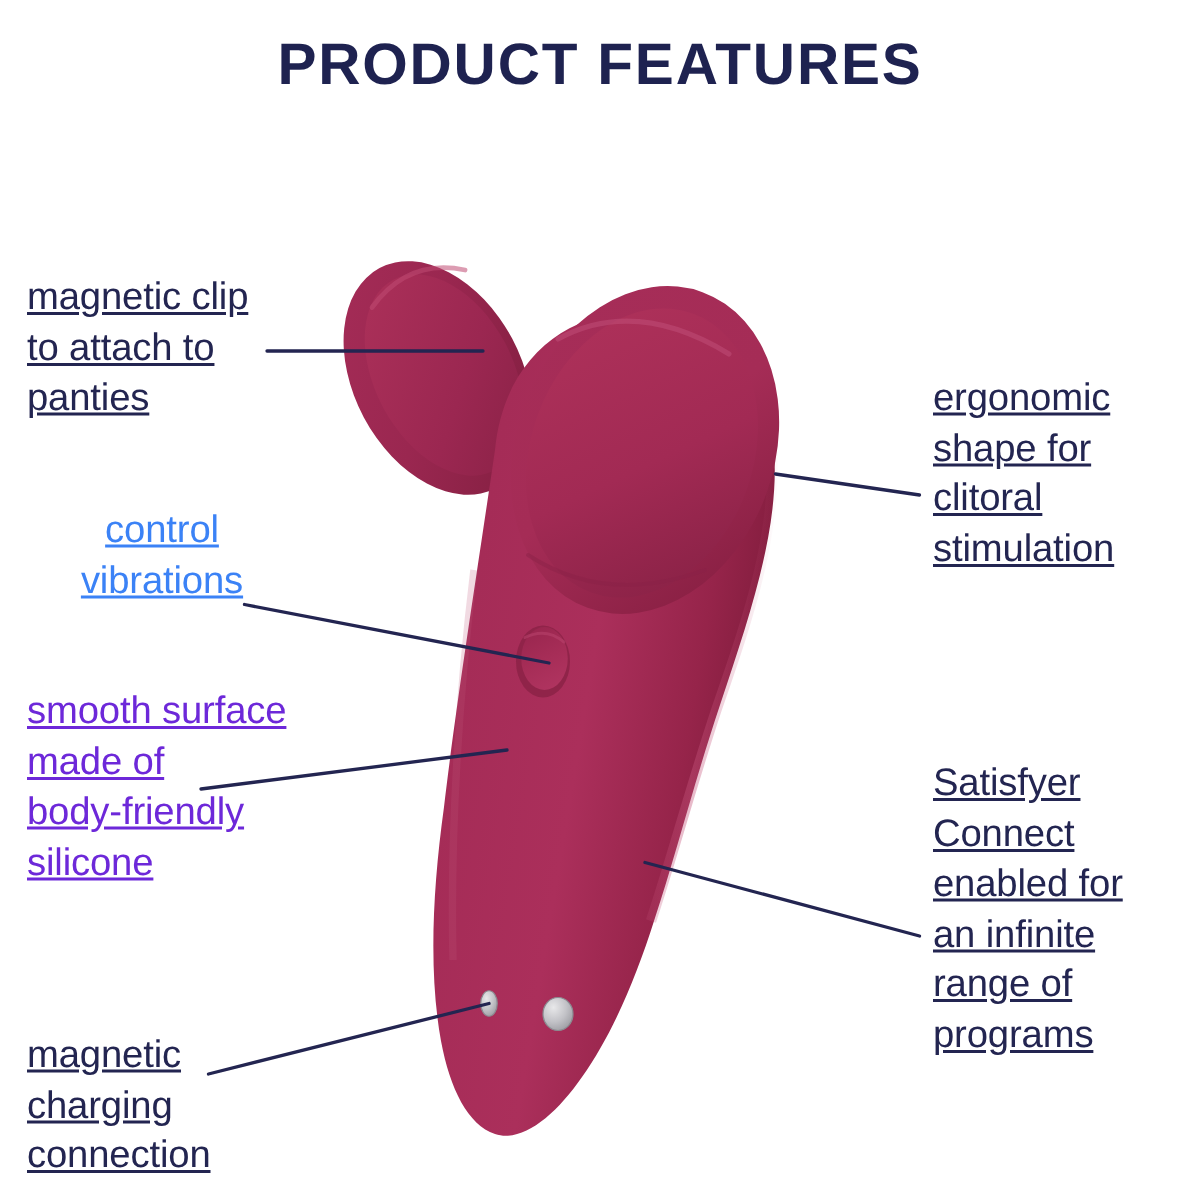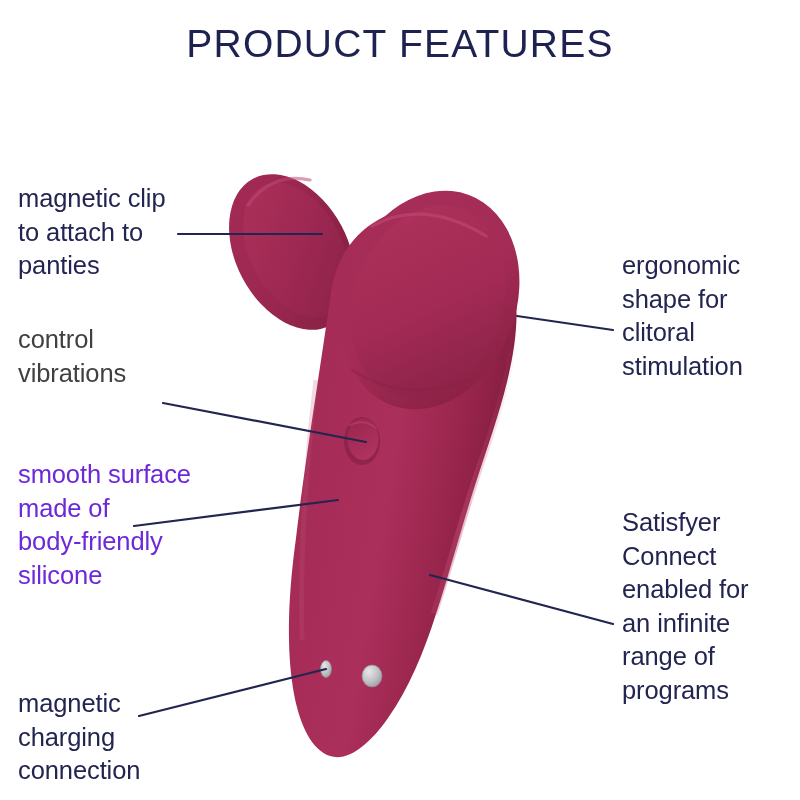--- a/index.html
+++ b/index.html
@@ -16,34 +16,35 @@
     font-family: "Liberation Sans", sans-serif;
   }
   #page-title {
     position: absolute;
     top: 22px;
     left: 0;
     width: 800px;
     text-align: center;
     font-family: "Liberation Sans", sans-serif;
     font-size: 39px;
-    font-weight: normal;
+    font-weight: bold;
     letter-spacing: 1.2px;
     color: #1e2250;
     white-space: nowrap;
   }
   .callout {
     position: absolute;
     color: #232551;
     font-family: "Liberation Sans", sans-serif;
     font-size: 25.5px;
     line-height: 33.5px;
     font-weight: 400;
     letter-spacing: -0.1px;
     white-space: pre-line;
+    text-decoration: underline;
   }
   .callout.left  { text-align: left; }
   .callout.right { text-align: left; }
 
   #product-svg, #leaders-svg {
     position: absolute;
     top: 0; left: 0;
     width: 800px;
     height: 800px;
   }
@@ -153,21 +154,21 @@
     <line x1="134" y1="526" x2="338" y2="500" stroke="#232551" stroke-width="2.2" stroke-linecap="round"></line>
     <line x1="139" y1="716" x2="326" y2="669" stroke="#232551" stroke-width="2.2" stroke-linecap="round"></line>
     <line x1="517" y1="316" x2="613" y2="330" stroke="#232551" stroke-width="2.2" stroke-linecap="round"></line>
     <line x1="430" y1="575" x2="613" y2="624" stroke="#232551" stroke-width="2.2" stroke-linecap="round"></line>
   </svg>
 
   <div class="callout left" style="left: 18px; top: 182px; width: 200px; color: rgb(35, 37, 81);">magnetic clip
 to attach to
 panties</div>
 
-  <div class="callout left" style="left: 18px; top: 323px; width: 180px; color: #404040;">control
+  <div class="callout left" style="left: 18px; top: 337px; width: 180px; color: #3b82f6; text-align: center;">control
 vibrations</div>
 
   <div class="callout left" style="left: 18px; top: 458px; width: 230px; color: #6d28d9;">smooth surface
 made of
 body-friendly
 silicone</div>
 
   <div class="callout left" style="left: 18px; top: 687px; width: 210px; color: rgb(35, 37, 81);">magnetic
 charging
 connection</div>

